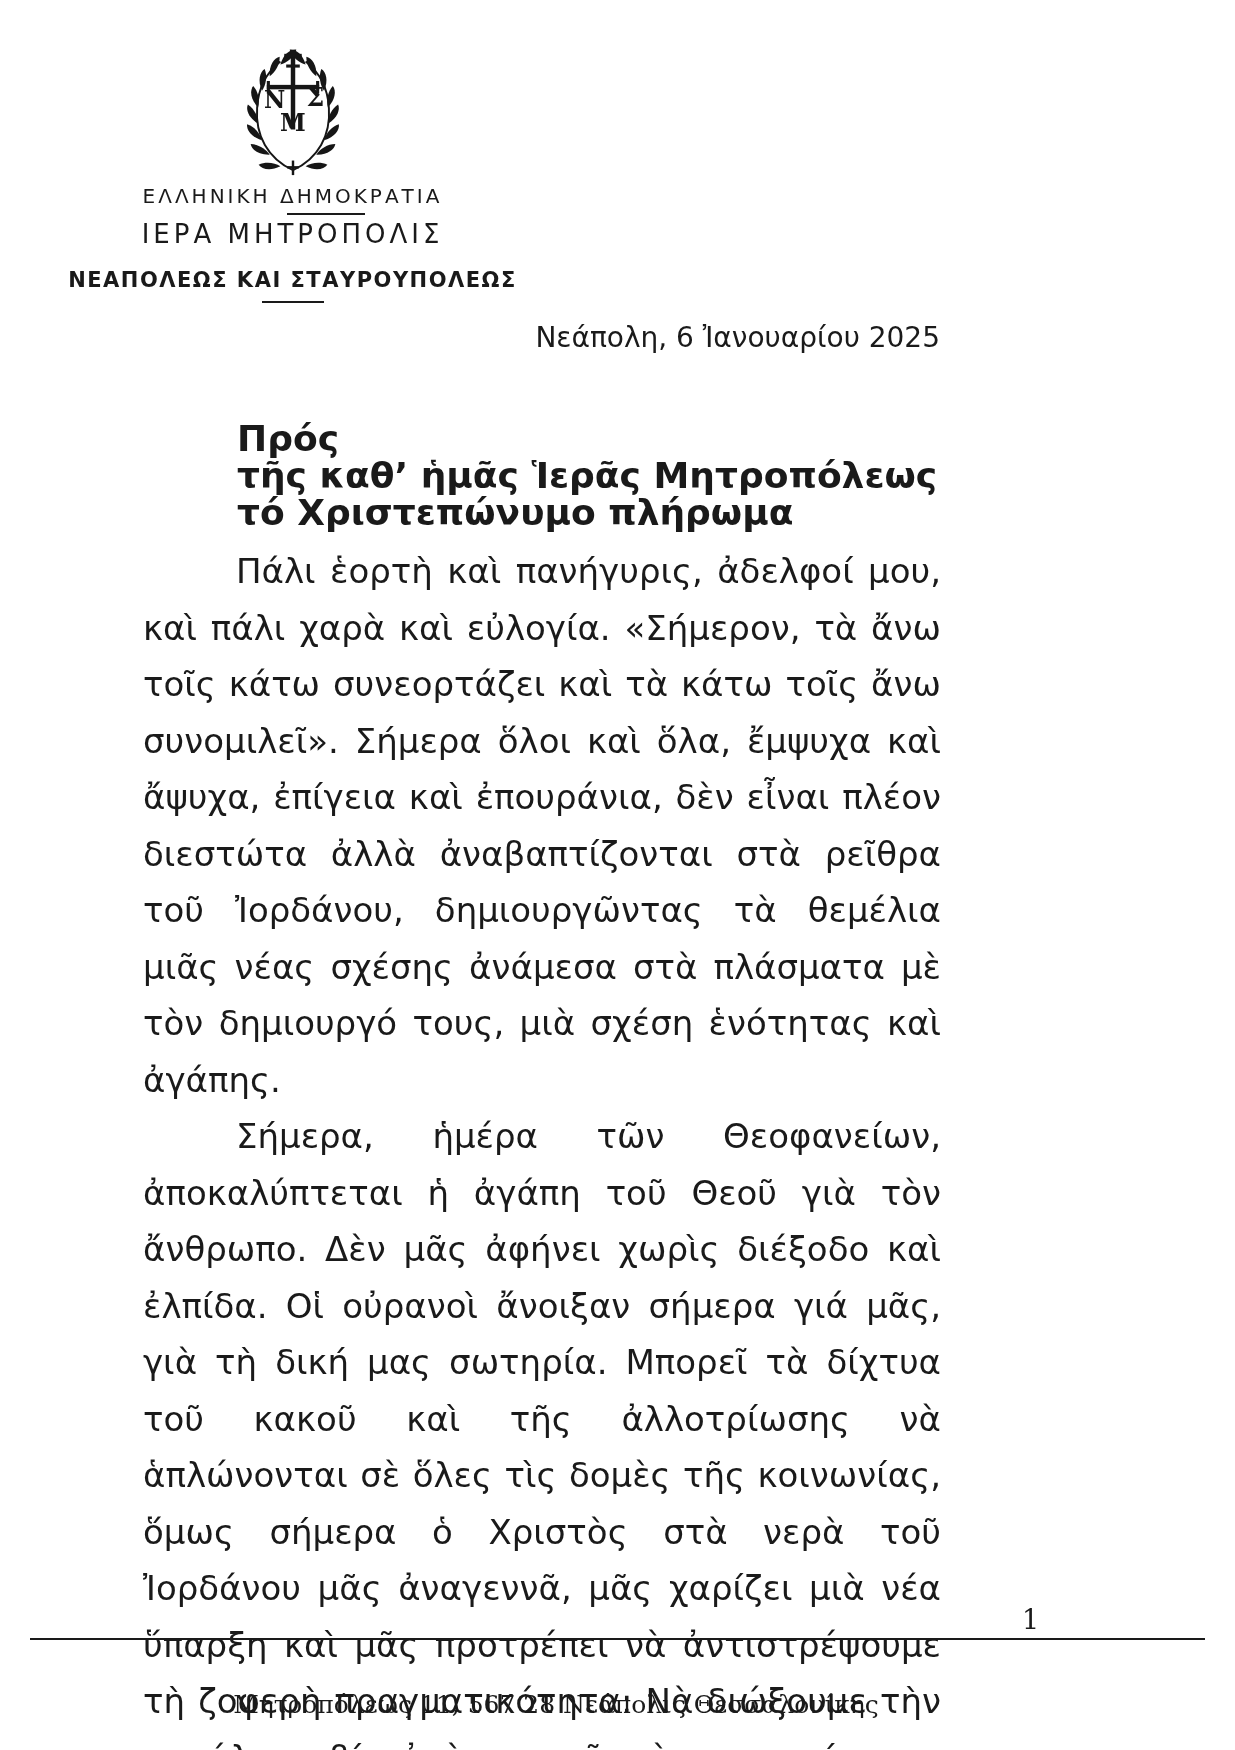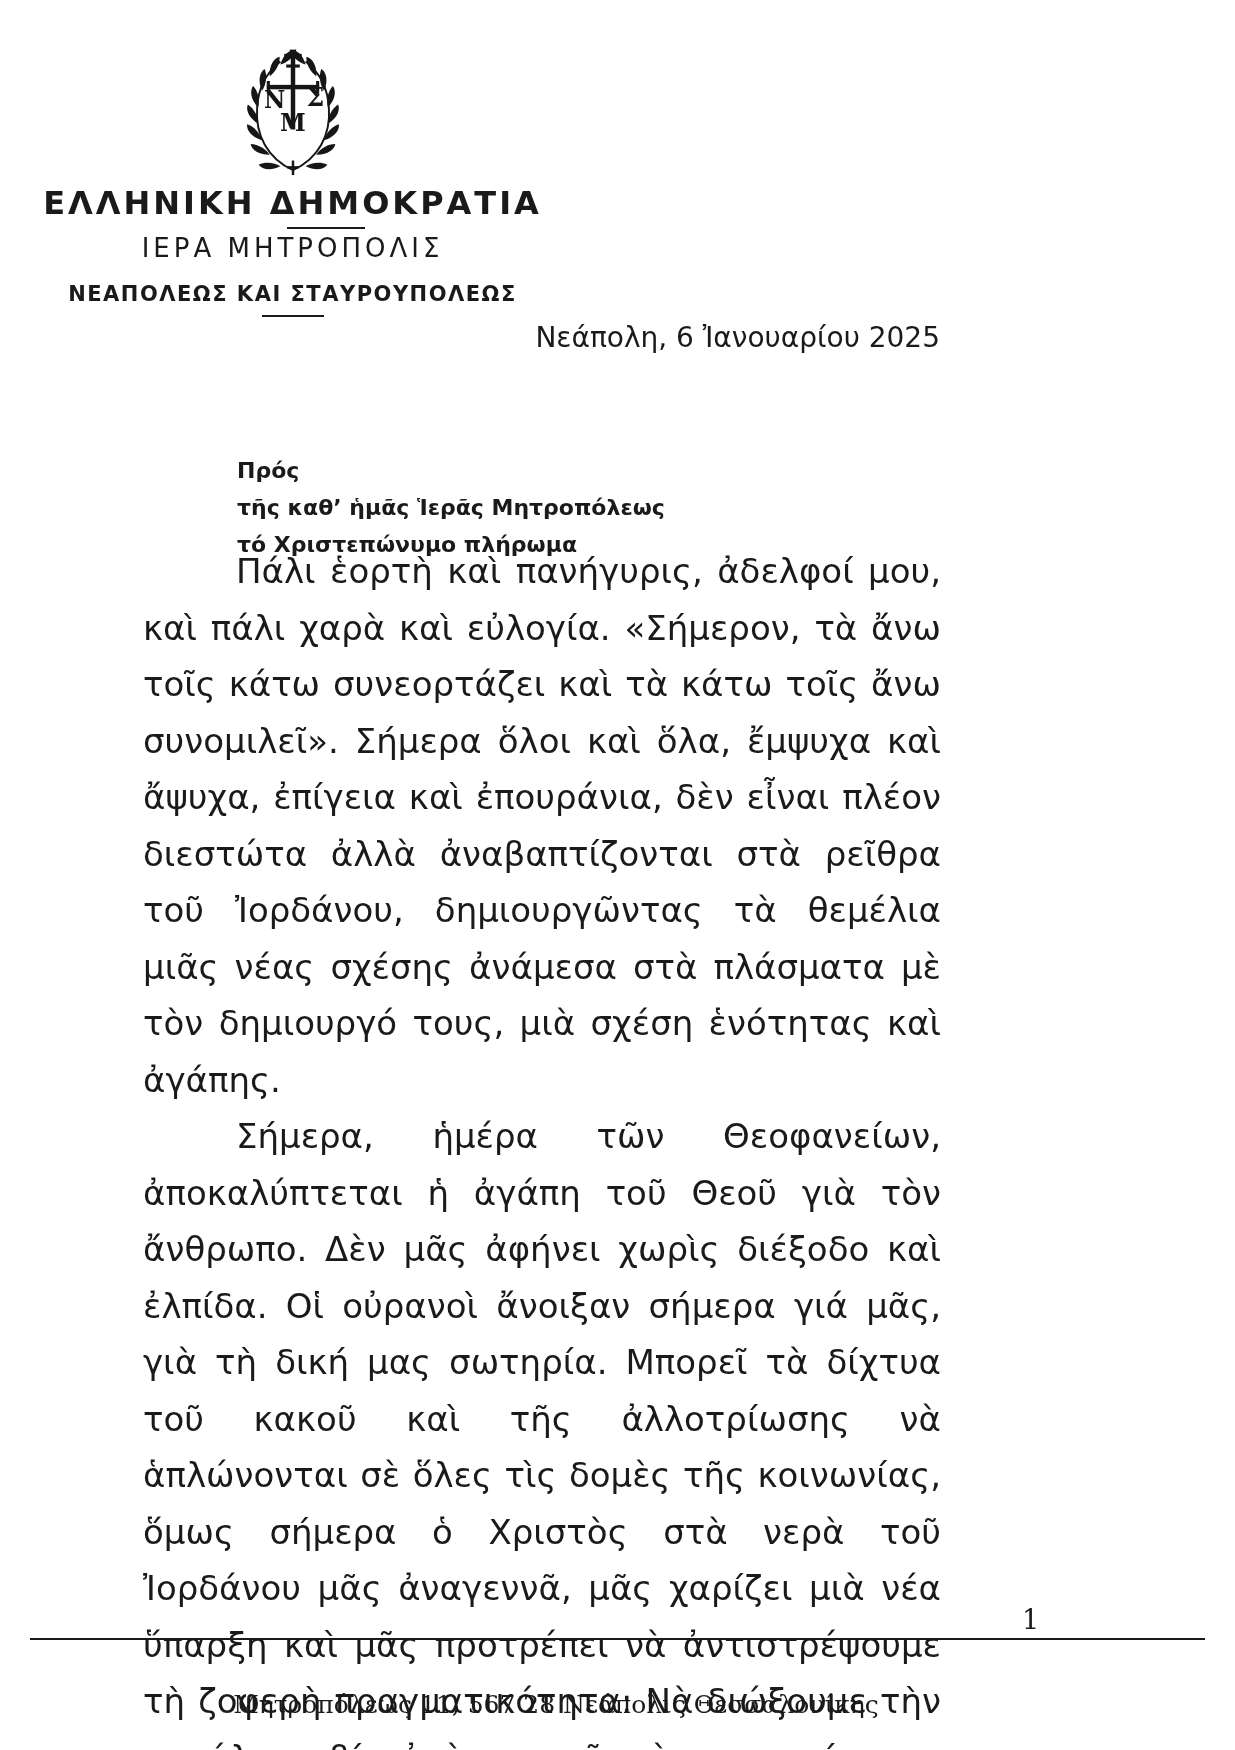--- a/index.html
+++ b/index.html
@@ -16,22 +16,22 @@
   
   .letterhead {
     position: absolute;
     left: 40px;
     top: 48px;
     width: 505px;
     text-align: center;
   }
   .emblem { display: block; margin: 0 auto 6px auto; }
   .hdr-line1 {
-    font-size: 32px;
-    font-weight: bold;
+    font-size: 20px;
+    font-weight: normal;
     letter-spacing: 3px;
     white-space: nowrap;
   }
   .hdr-underline {
     width: 78px; height: 2px;
     background: #1a1a1a;
     margin: 5px 0 4px 247px;
   }
   .hdr-line2 {
     font-size: 26px;
@@ -61,25 +61,24 @@
     font-size: 28px;
     line-height: 36px;
     white-space: nowrap;
   }
 
   
   .recipient {
     position: absolute;
     left: 237px;
     top: 420px;
-    font-size: 22px;
+    font-size: 36px;
     font-weight: bold;
     line-height: 37px;
     white-space: nowrap;
-    margin-top: 32px;
   }
 
   
   .letter-body {
     position: absolute;
     left: 143px;
     top: 543px;
     width: 798px;
     font-size: 34px;
     line-height: 56.5px;

